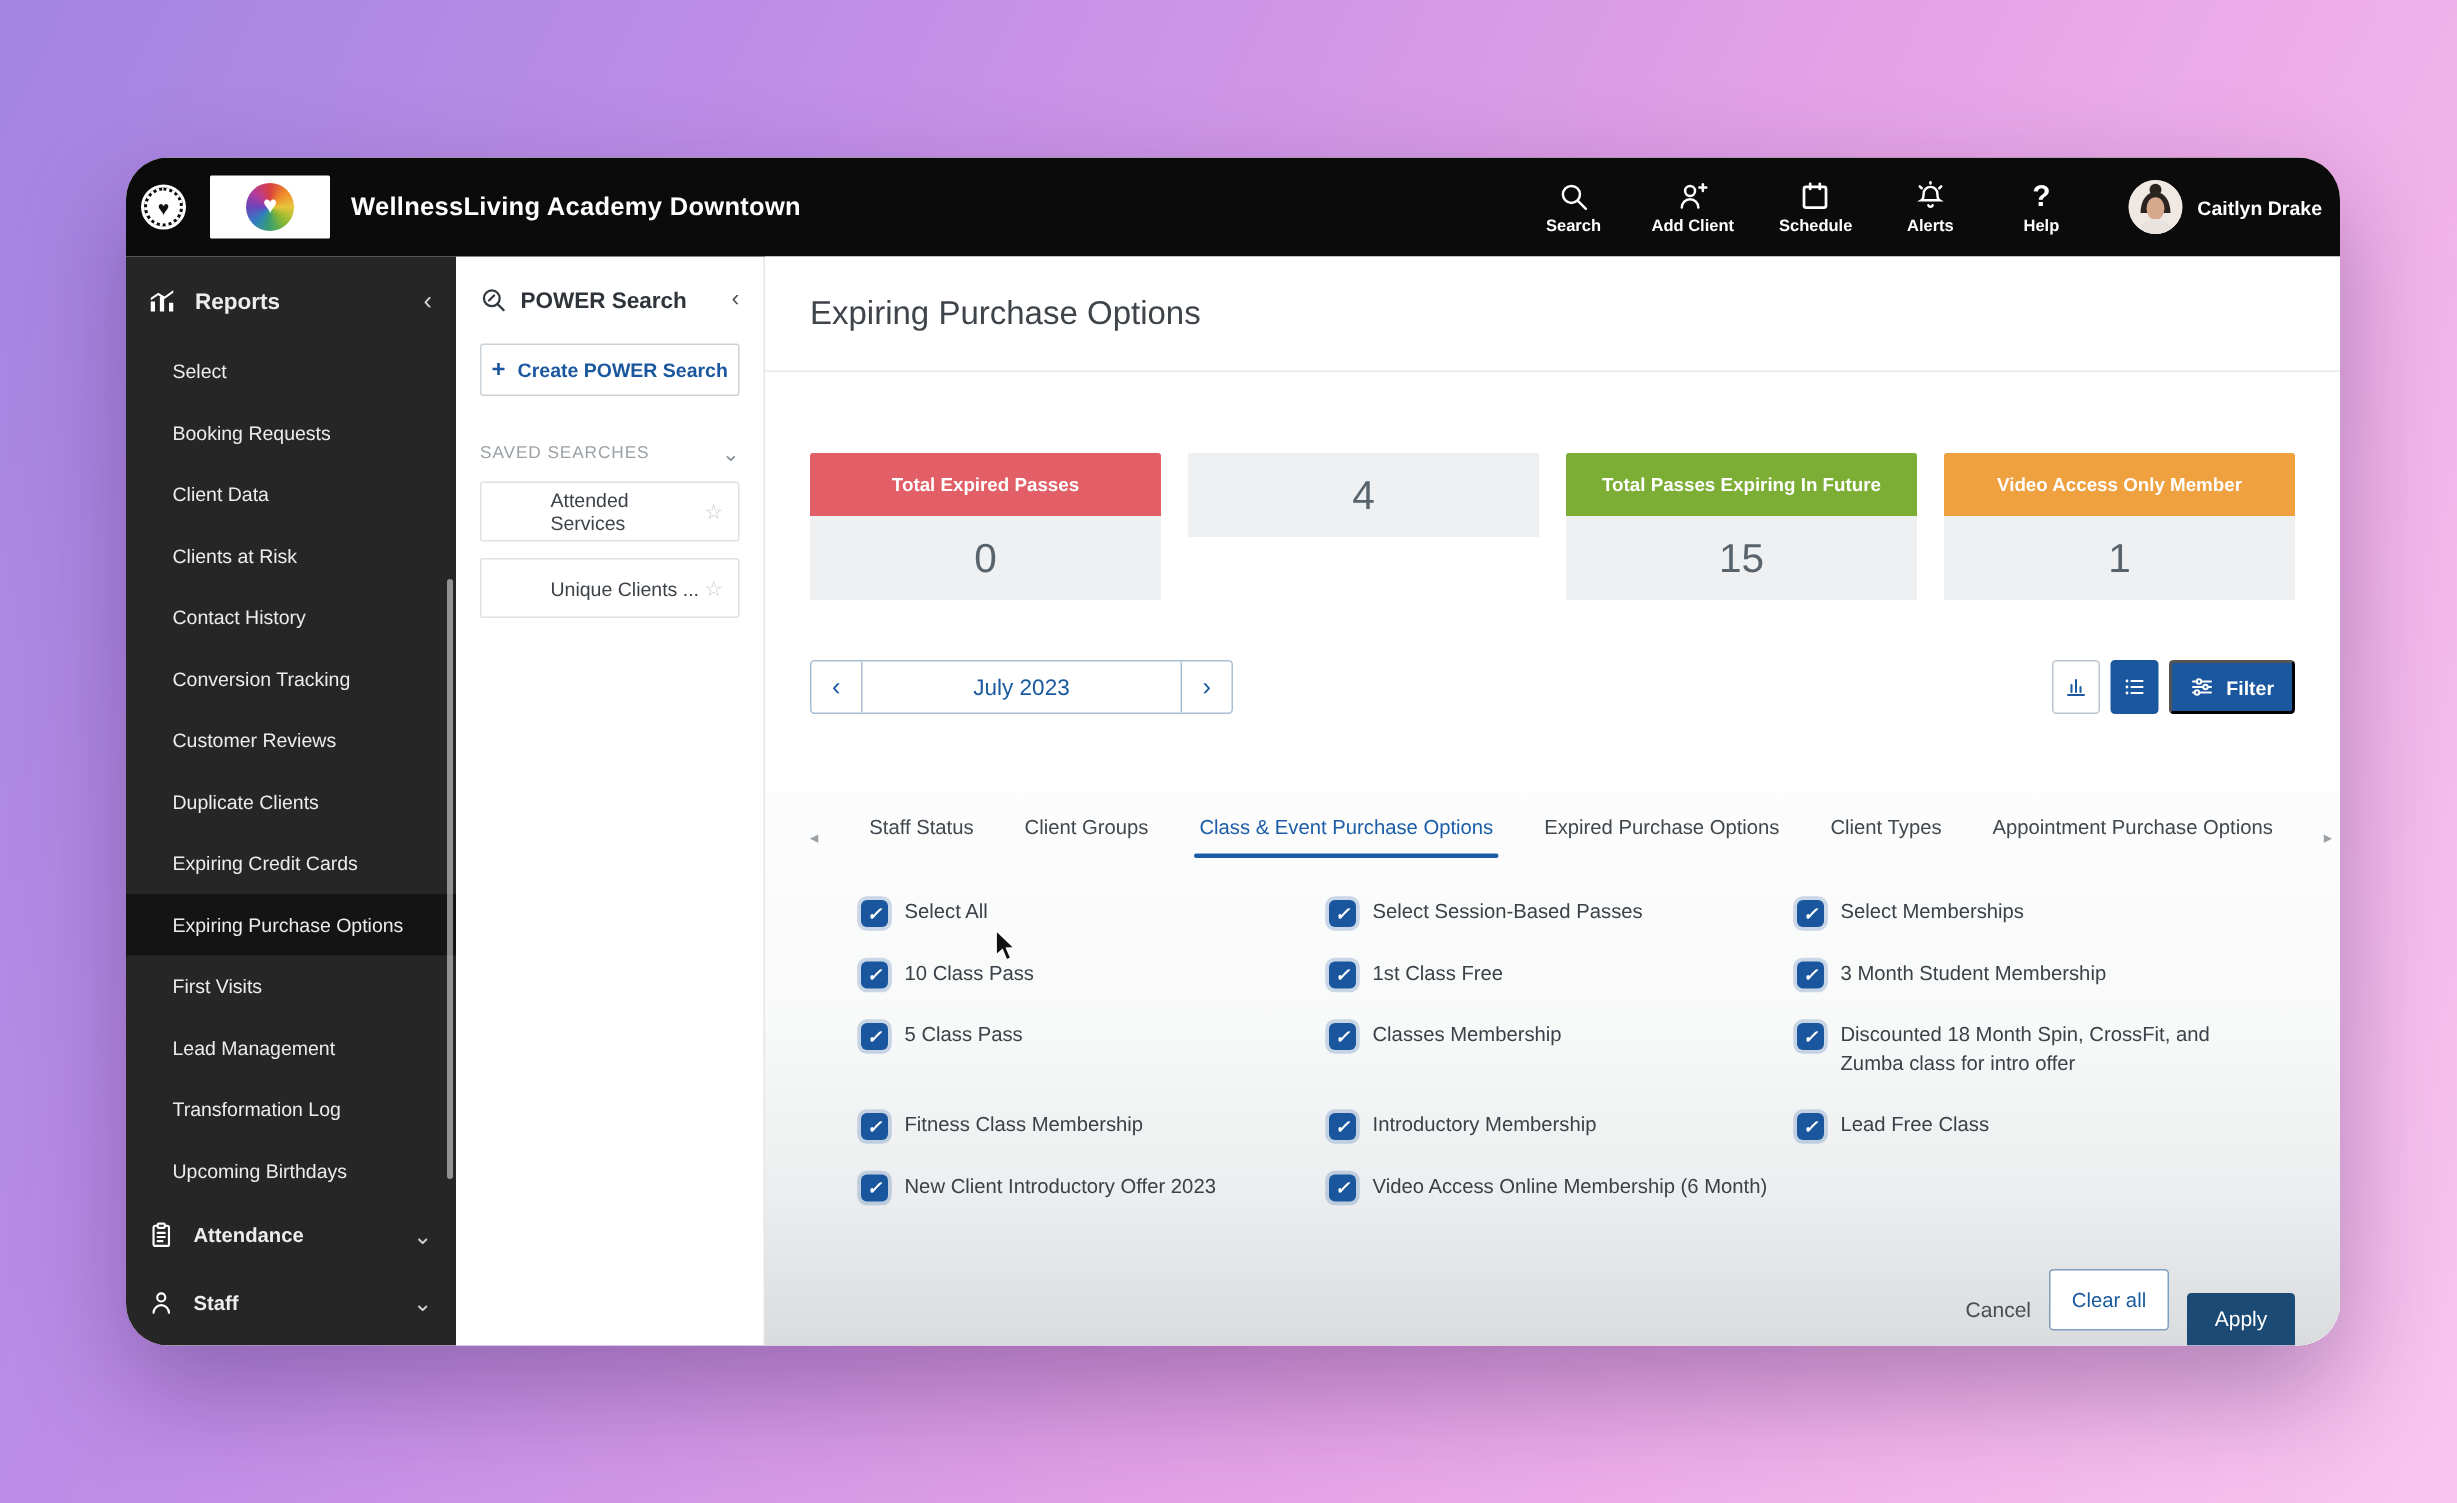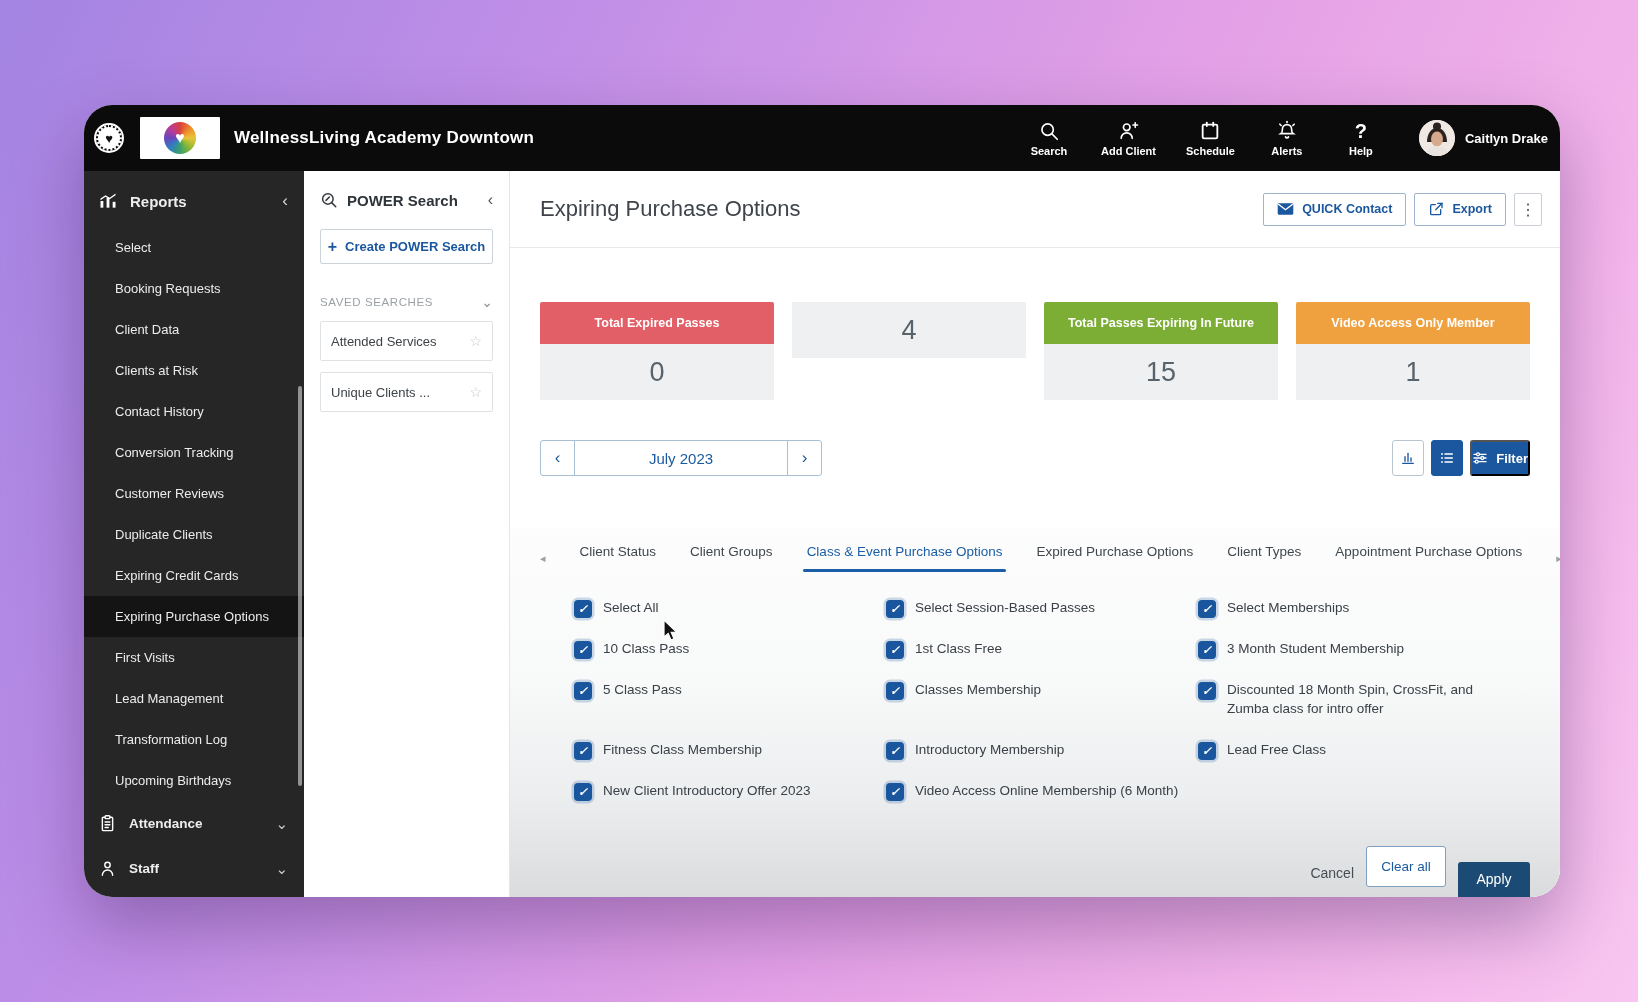--- a/index.html
+++ b/index.html
@@ -52,21 +52,21 @@
   .power-title { font-size:15px; font-weight:bold; color:#2e3439; margin-left:9px; }
   .power-collapse { margin-left:auto; color:#555; font-size:16px; cursor:pointer; }
   .create-btn { width:100%; height:35px; background:#fff; border:1px solid #ccd3d8; border-radius:2px;
     color:#1b579e; font-size:13px; font-weight:bold; display:flex; align-items:center; justify-content:center; gap:8px; cursor:pointer; }
   .create-btn .plus { font-size:16px; font-weight:bold; }
   .saved-row { display:flex; align-items:center; margin-top:30px; color:#9aa1a6; }
   .saved-label { font-size:11.5px; letter-spacing:.6px; }
   .saved-row .chev { margin-left:auto; font-size:14px; color:#8b9297; cursor:pointer; }
   .saved-item { margin-top:11px; height:40px; border:1px solid #dfe2e4; border-radius:2px; background:#fff;
     display:flex; align-items:center; padding:0 10px; cursor:pointer; }
-  .saved-item .silabel { font-size:13px; color:#3c4247; }
+  .saved-item .silabel { font-size:13px; color:#3c4247;margin-left:36px; }
   .saved-item .star { margin-left:auto; color:#c6cbce; font-size:14px; cursor:pointer; }
   
   .main { position:relative; flex:1; background:#fff; overflow:hidden; }
   .page-header { height:77px; border-bottom:1px solid #e8e9ea; display:flex; align-items:center; padding:0 18px 0 30px; }
   .page-title { font-size:22px; color:#3e444a; font-weight:400; }
   .hdr-actions { margin-left:auto; display:flex; align-items:center; gap:8px; }
   .btn-outline { height:33px; border:1px solid #9db4cc; border-radius:2px; background:#fff; color:#1b579e;
     font-size:12.5px; font-weight:bold; display:flex; align-items:center; gap:8px; padding:0 13px; cursor:pointer; }
   .kebab-btn { width:28px; height:33px; border:1px solid #c9cfd4; border-radius:2px; background:#fff; color:#4a5156;
     font-size:16px; display:flex; align-items:center; justify-content:center; cursor:pointer; }
@@ -80,21 +80,21 @@
   .datenav { display:flex; width:282px; height:36px; border:1px solid #a9bfd4; border-radius:3px; overflow:hidden; background:#fff; }
   .dn-btn { width:34px; display:flex; align-items:center; justify-content:center; color:#1b5a9e; font-size:17px; cursor:pointer; }
   .dn-btn.prev { border-right:1px solid #a9bfd4; }
   .dn-btn.next { border-left:1px solid #a9bfd4; }
   .dn-label { flex:1; display:flex; align-items:center; justify-content:center; color:#1b5a9e; font-size:15px; cursor:pointer; }
   .viewbtns { margin-left:auto; display:flex; gap:7px; }
   .icon-btn { width:32px; height:36px; border:1px solid #b9c6d2; border-radius:3px; background:#fff; color:#1b579e;
     display:flex; align-items:center; justify-content:center; cursor:pointer; }
   .icon-btn.active { background:#1b579e; border-color:#1b579e; color:#fff; }
   .filter-btn { height:36px; background:#1b579e; border-radius:3px; color:#fff; font-size:13px; font-weight:bold;
-    display:flex; align-items:center; gap:8px; padding:0 0; cursor:pointer; }
+    display:flex; align-items:center; gap:8px; padding:0 12px; cursor:pointer; }
   
   .panel { position:absolute; left:0; right:0; top:357px; bottom:0;
     background:linear-gradient(180deg,#fdfdfe 0%,#f8f9f9 42%,#eceeef 72%,#d9dbdd 100%); }
   .tabs { display:flex; align-items:center; gap:34px; padding:16px 30px 0 30px; }
   .tab-arrow { color:#9aa1a6; font-size:11px; cursor:pointer; }
   .tab-arrow.next { margin-left:auto; }
   .tab { position:relative; font-size:13.5px; color:#40474d; padding-bottom:13px; cursor:pointer; white-space:nowrap; }
   .tab.active { color:#1b5da6; }
   .tab-underline { position:absolute; left:-4px; right:-4px; bottom:0; height:3px; background:#1b5da6; border-radius:2px; }
   .grid { margin:27px 30px 0 64px; display:grid; grid-template-columns:312px 312px 1fr; row-gap:22px; align-items:start; }
@@ -258,40 +258,20 @@
       <div class="saved-item">
         <span class="silabel">Unique Clients ...</span>
         <span class="star">☆</span>
       </div>
     </aside>
 
     <section class="main">
 
       <div class="page-header">
         <h1 class="page-title">Expiring Purchase Options</h1>
-        <div class="hdr-actions">
-          <button class="btn-outline">
-            <svg width="17" height="14" viewBox="0 0 24 18">
-                <rect x="1" y="1" width="22" height="16" rx="1.5" fill="#1b579e"></rect>
-                <path d="M1.5 2l10.5 8L22.5 2" stroke="#fff" stroke-width="2" fill="none"></path>
-              </svg>
-            <span>QUICK Contact</span>
-          </button>
-          <button class="btn-outline">
-            <svg width="16" height="16" viewBox="0 0 24 24" fill="none" stroke="#1b579e" stroke-width="2" stroke-linecap="round" stroke-linejoin="round">
-                <path d="M19 13v6a1.5 1.5 0 0 1-1.5 1.5h-12A1.5 1.5 0 0 1 4 19V7a1.5 1.5 0 0 1 1.5-1.5H11"></path>
-                <path d="M14.5 3.5H21V10"></path>
-                <line x1="21" y1="3.5" x2="11.5" y2="13"></line>
-              </svg>
-            <span>Export</span>
-          </button>
-          <button class="kebab-btn">
-              <span>⋮</span>
-            </button>
-        </div>
       </div>
 
       <div class="stats">
         <div class="stat-card">
           <div class="stat-head" style="background: rgb(226, 95, 103);">
               <span>Total Expired Passes</span>
             </div>
           <div class="stat-value">0</div>
         </div>
         <div class="stat-card">
@@ -350,21 +330,21 @@
                 <circle cx="7" cy="17.5" r="2.2" fill="#1b579e"></circle>
               </svg>
             <span>Filter</span>
           </button>
         </div>
       </div>
 
       <div class="panel">
         <div class="tabs">
           <span class="tab-arrow">◂</span>
-          <span class="tab"><span>Client Status</span></span>
+          <span class="tab"><span>Staff Status</span></span>
           <span class="tab"><span>Client Groups</span></span>
           <span class="tab active"><span>Class &amp; Event Purchase Options</span><span class="tab-underline"></span></span>
           <span class="tab"><span>Expired Purchase Options</span></span>
           <span class="tab"><span>Client Types</span></span>
           <span class="tab"><span>Appointment Purchase Options</span></span>
           <span class="tab-arrow next">▸</span>
         </div>
 
         <div class="grid">
           <label class="filter-item">

